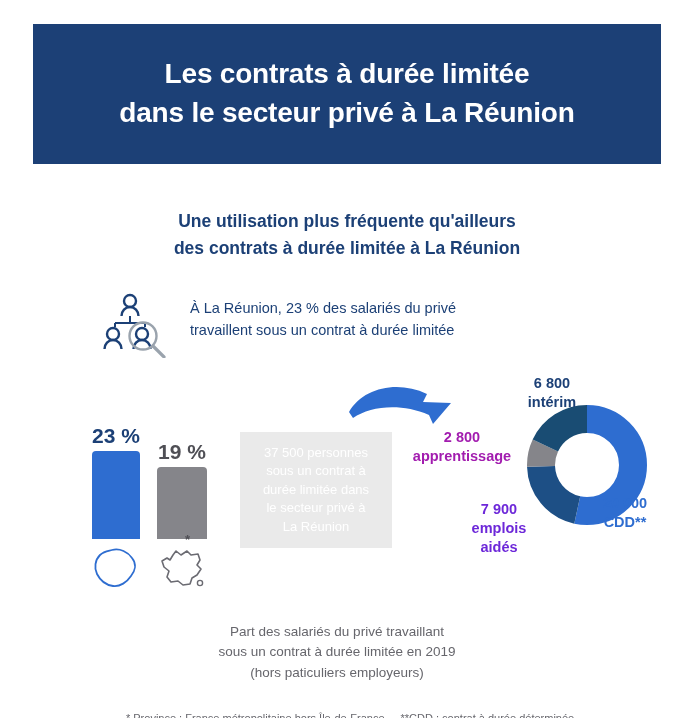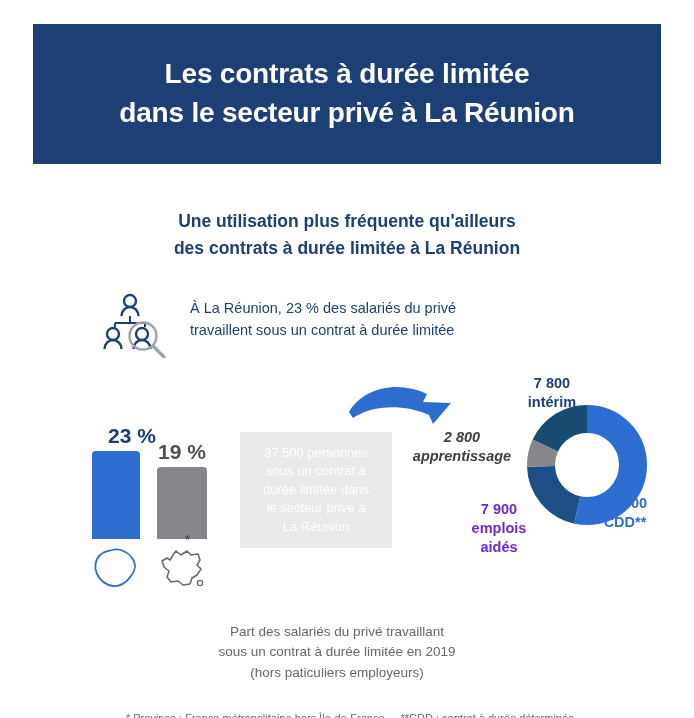--- a/index.html
+++ b/index.html
@@ -92,21 +92,21 @@
   .bar-value {
     position: absolute;
     bottom: 100%;
     left: 50%;
     transform: translateX(-50%);
     margin-bottom: 3px;
     font-size: 21px;
     font-weight: bold;
     white-space: nowrap;
   }
-  .bar-value.blue { color: #1c4076; margin-left: 16px; }
+  .bar-value.blue { color: #1c4076; }
   .bar-value.grey { color: #4f4f55; }
   .bar-rect {
     border-radius: 4px 4px 0 0;
   }
   .bar-rect.blue { width: 48px; height: 88px; background: #2e6dd0; }
   .bar-rect.grey { width: 50px; height: 72px; background: #85858a; }
   .map-shape {
     position: absolute;
     top: 100%;
     left: 50%;
@@ -168,22 +168,21 @@
     line-height: 1.3;
     text-align: center;
     white-space: pre-line;
   }
   .lbl-interim {
     left: 492px; top: 374px; width: 120px;
     color: #1c4076;
   }
   .lbl-apprentissage {
     left: 396px; top: 428px; width: 132px;
-    color: #404040;
-    font-style: italic;
+    color: #a21caf;
   }
   .lbl-emplois {
     left: 444px; top: 500px; width: 110px;
     color: #6d28d9;
   }
   .lbl-cdd {
     left: 572px; top: 494px; width: 106px;
     color: #2e6dd0;
   }
 
@@ -304,21 +303,21 @@
 
       <circle cx="61" cy="61" r="46" stroke="#1d4f85" stroke-dasharray="60.89 228.14" stroke-dashoffset="-154.14"></circle>
 
       <circle cx="61" cy="61" r="46" stroke="#85858a" stroke-dasharray="21.58 267.45" stroke-dashoffset="-215.03"></circle>
 
       <circle cx="61" cy="61" r="46" stroke="#194c73" stroke-dasharray="52.42 236.61" stroke-dashoffset="-236.61"></circle>
     </g>
   </svg>
 </div>
 
-<div class="donut-label lbl-interim">7 800
+<div class="donut-label lbl-interim">6 800
 intérim</div>
 <div class="donut-label lbl-apprentissage">2 800
 apprentissage</div>
 <div class="donut-label lbl-emplois">7 900
 emplois
 aidés</div>
 <div class="donut-label lbl-cdd">20 000
 CDD**</div>
 
 <div class="caption">Part des salariés du privé travaillant

